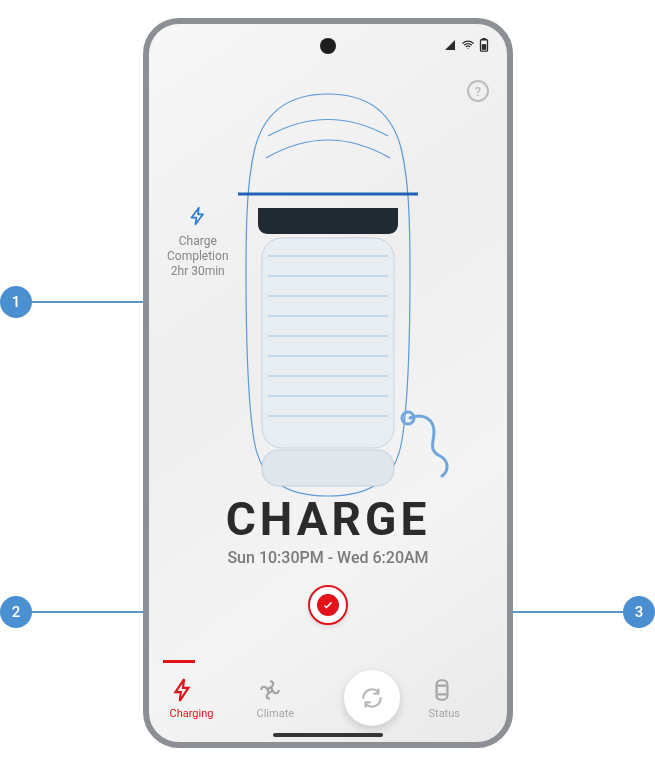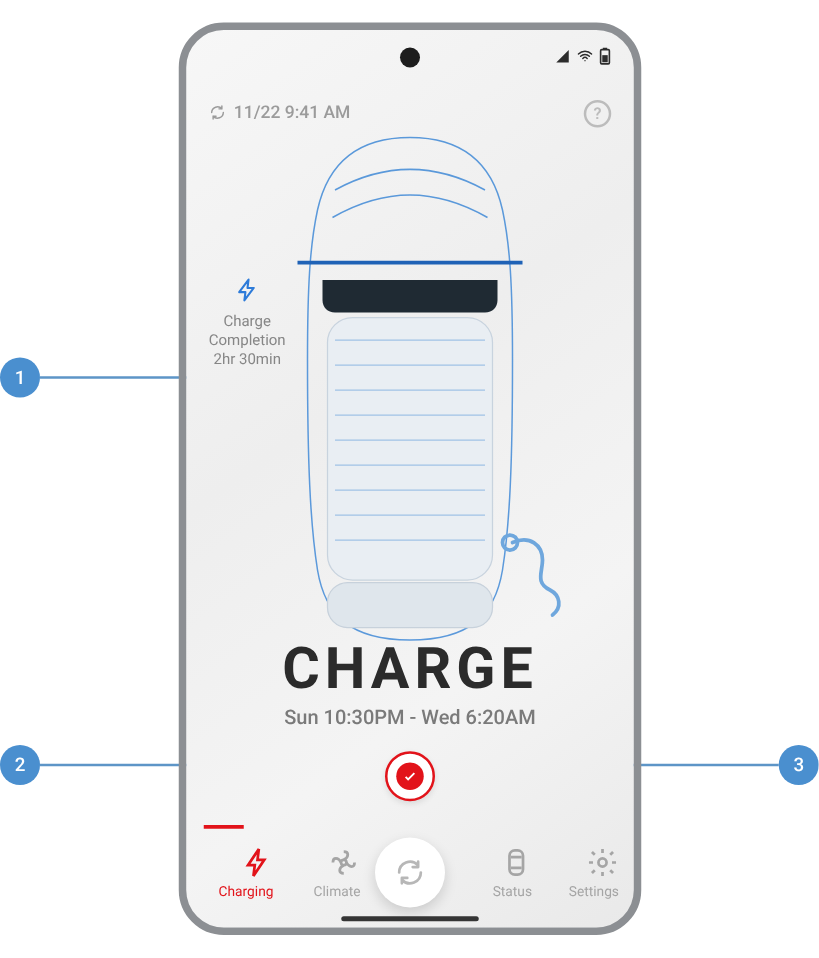--- a/index.html
+++ b/index.html
@@ -89,21 +89,21 @@
     display:flex; align-items:center; justify-content:center;
   }
   .confirm-btn svg { width:12px; height:12px; stroke:#fff; fill:none; stroke-width:3; }
   
   .bottom-nav {
     position:absolute; left:0; right:0; bottom:16px;
     display:flex; justify-content:space-around; align-items:center;
     padding:0 6px;
   }
   .nav-item {
-    display:flex; flex-direction:column; align-items:flex-end; gap:4px;
+    display:flex; flex-direction:column; align-items:flex-start; gap:4px;
     color:#a5a5a5; font-size:11px; cursor:pointer;
     width:58px;
   }
   .nav-item svg { width:26px; height:26px; stroke:#a5a5a5; fill:none; stroke-width:2; }
   .nav-item.active { color:#e2131a; }
   .nav-item.active svg { stroke:#e2131a; }
   .nav-indicator {
     position:absolute; left:14px; top:-10px; width:32px; height:3px; background:#e2131a;
   }
   .refresh-fab {
@@ -167,26 +167,20 @@
         <path d="M3 9c5-5 13-5 18 0M6 12c3.3-3.3 8.7-3.3 12 0M9 15c1.7-1.7 4.3-1.7 6 0M12 18h.01" stroke="#2c2c2c" stroke-width="2" fill="none" stroke-linecap="round"></path>
       </svg>
     <svg class="batt" viewBox="0 0 10 16">
         <rect x="1" y="2" width="8" height="13" rx="1" fill="none" stroke="#2c2c2c" stroke-width="1.5"></rect>
         <rect x="3" y="0" width="4" height="2" fill="#2c2c2c"></rect>
         <rect x="2.5" y="7" width="5" height="6.5" fill="#2c2c2c"></rect>
       </svg>
   </div>
 
   <div class="app">
-    <div class="timestamp-row">
-      <svg viewBox="0 0 24 24">
-          <path d="M4 12a8 8 0 0 1 14-5M20 12a8 8 0 0 1-14 5M18 3v4h-4M6 21v-4h4" stroke="#9b9b9b" stroke-width="2" fill="none" stroke-linecap="round" stroke-linejoin="round"></path>
-        </svg>
-      <span>11/22 9:41 AM</span>
-    </div>
     <div class="help">?</div>
 
     <div class="car-area">
 
       <div class="charge-info">
         <svg viewBox="0 0 24 24">
             <path d="M13 2 4 14h6l-1 8 9-12h-6l1-8z" fill="none" stroke="#2d7bd9" stroke-width="2" stroke-linejoin="round"></path>
           </svg>
         <div>Charge</div>
         <div>Completion</div>
@@ -264,24 +258,17 @@
           </svg>
       </div>
       <div class="nav-item">
         <svg viewBox="0 0 24 24">
             <rect x="7" y="3" width="10" height="18" rx="4"></rect>
             <line x1="8" y1="8" x2="16" y2="8"></line>
             <line x1="8" y1="16" x2="16" y2="16"></line>
           </svg>
         <span>Status</span>
       </div>
-      <div class="nav-item">
-        <svg viewBox="0 0 24 24">
-            <circle cx="12" cy="12" r="3"></circle>
-            <path d="M12 2v3M12 19v3M4.2 4.2l2.1 2.1M17.7 17.7l2.1 2.1M2 12h3M19 12h3M4.2 19.8l2.1-2.1M17.7 6.3l2.1-2.1"></path>
-          </svg>
-        <span>Settings</span>
-      </div>
     </div>
   </div>
 
   <div class="home-handle"></div>
 </div>
 
 </body></html>

